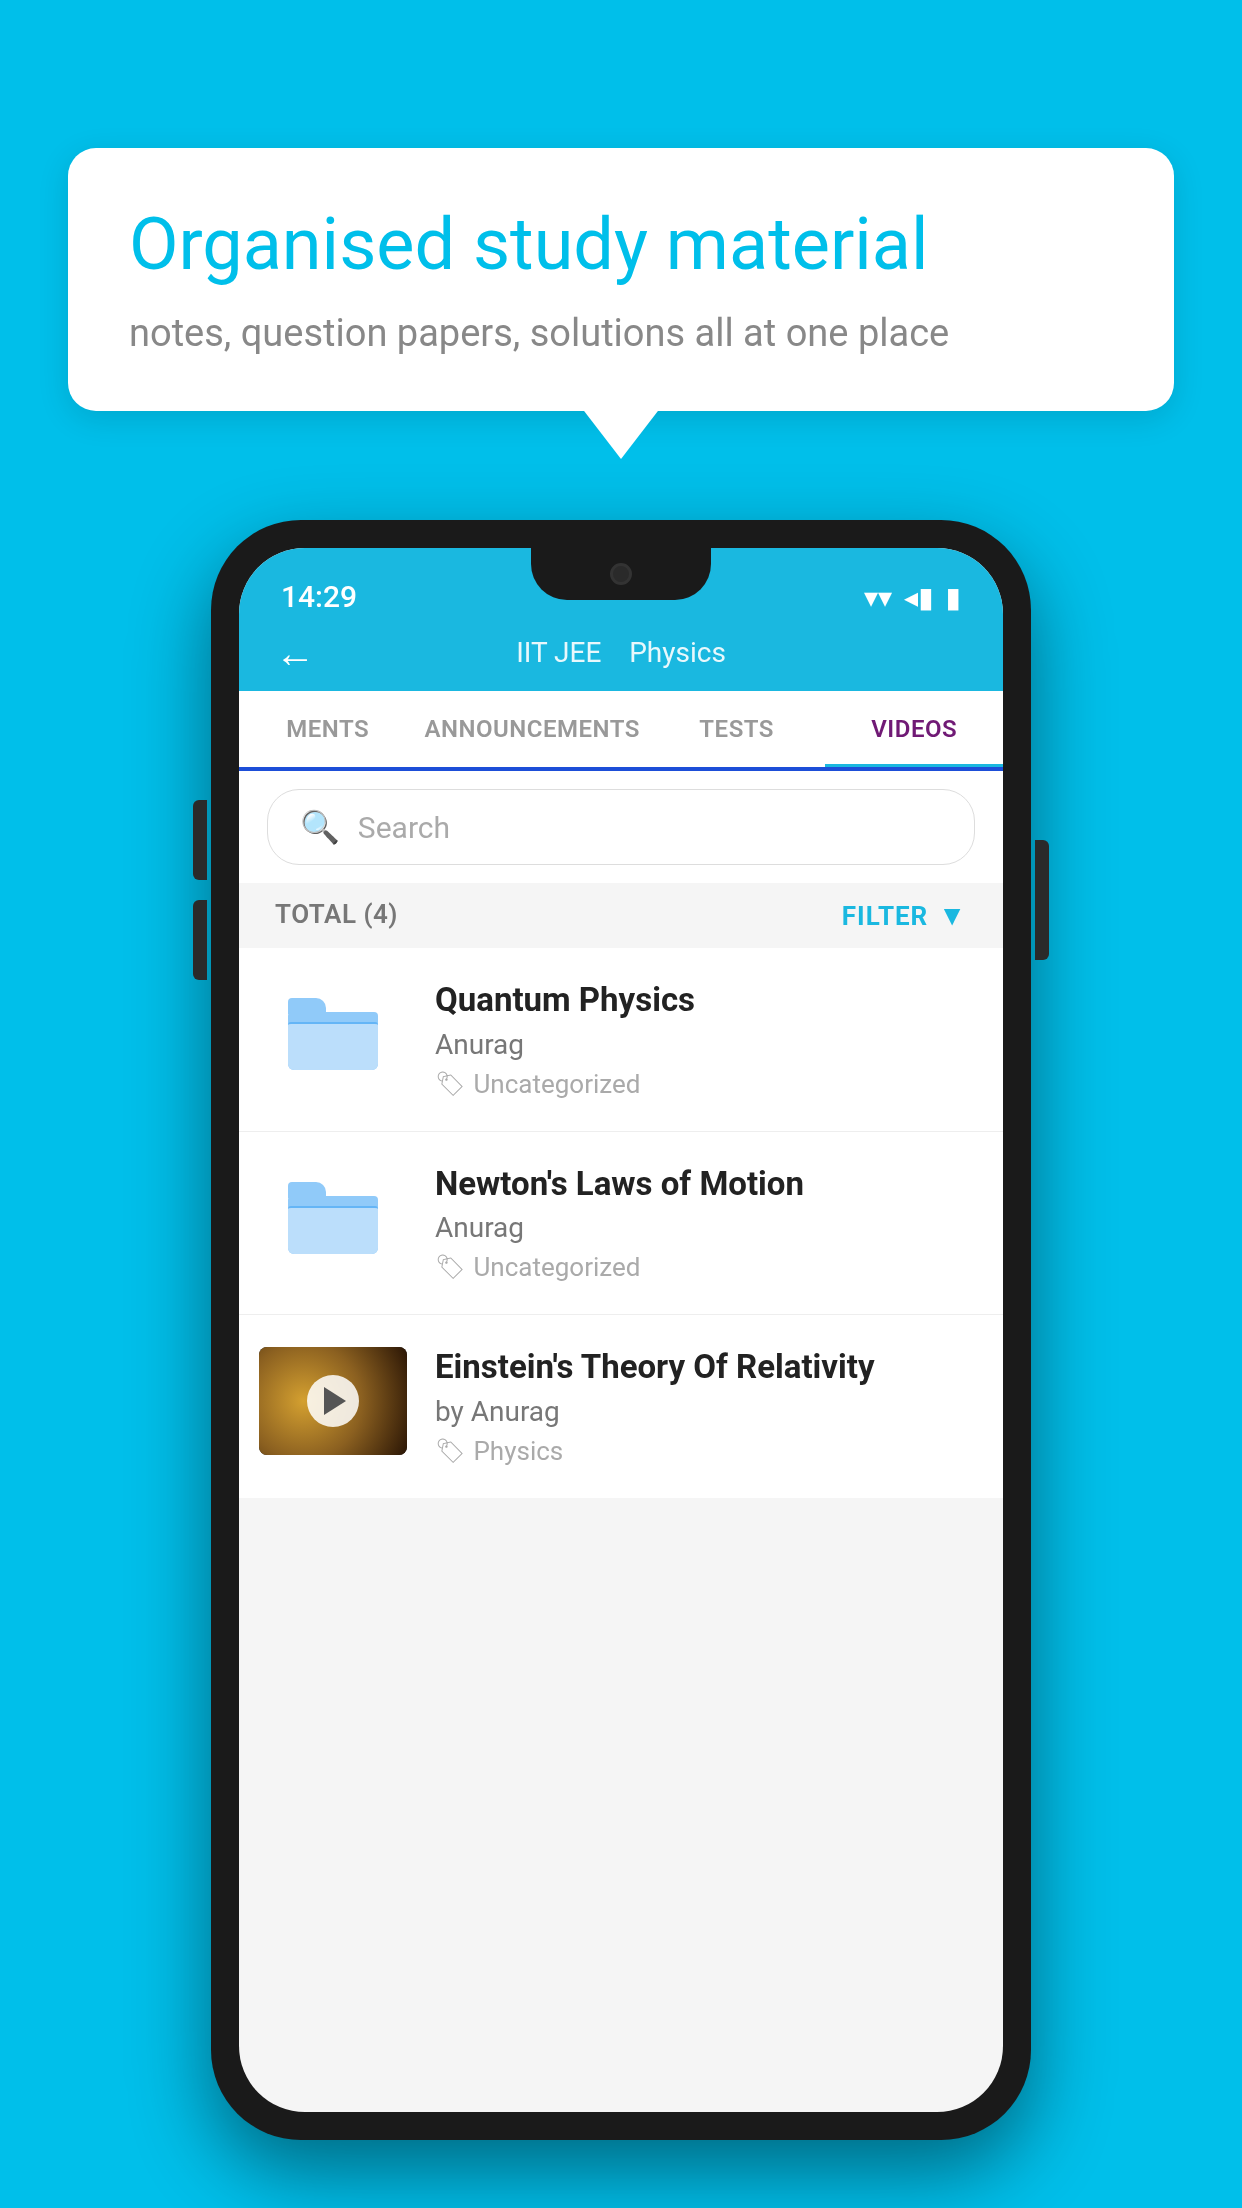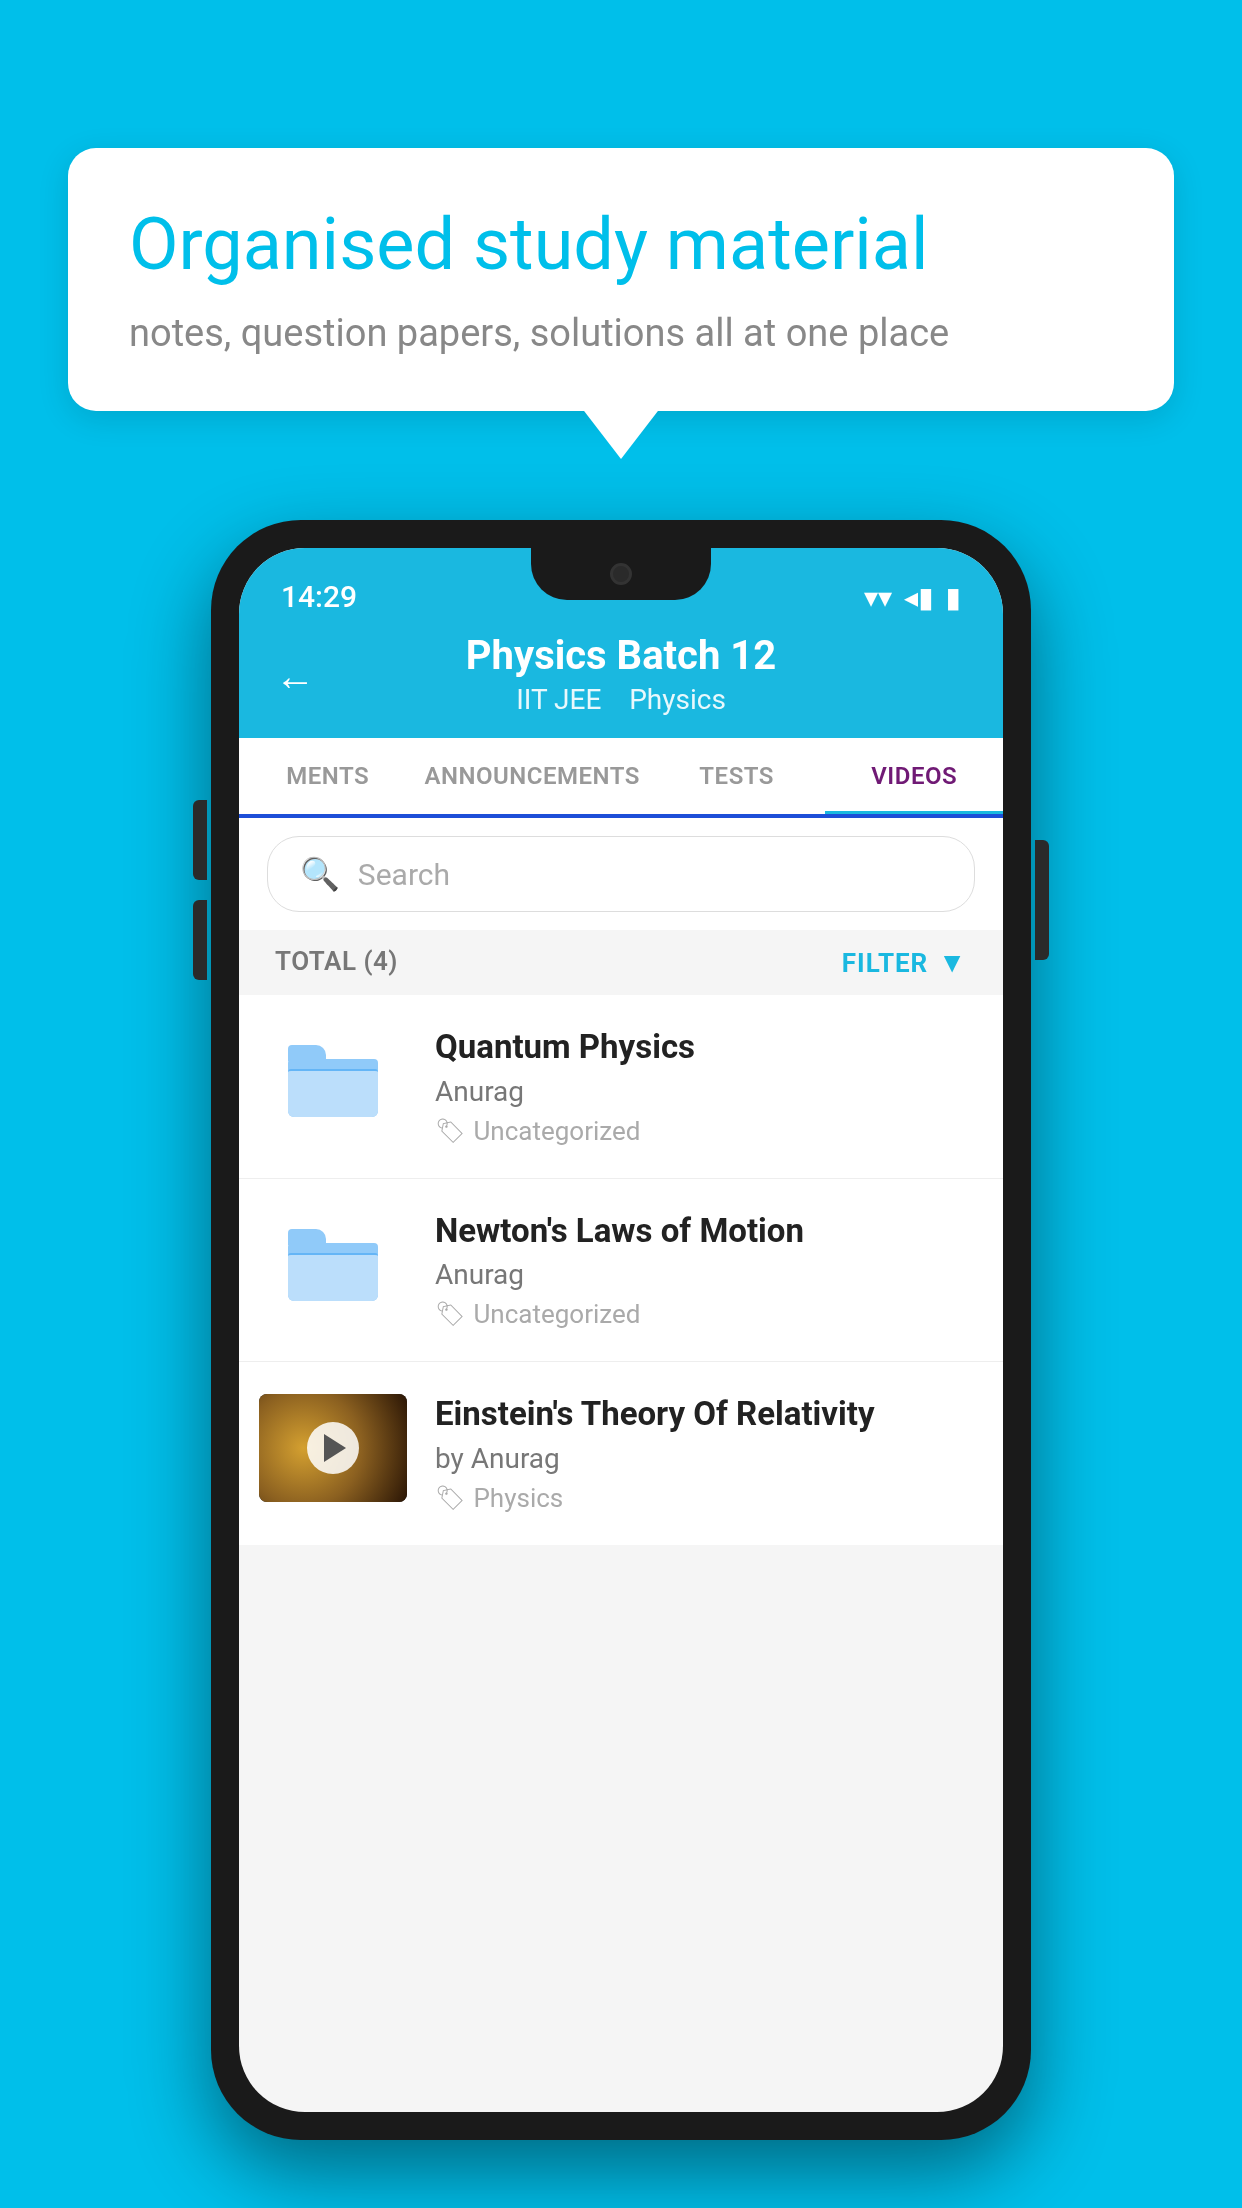--- a/index.html
+++ b/index.html
@@ -453,21 +453,20 @@
         <span class="status-time">14:29</span>
         <div class="status-icons">
           <span class="wifi-icon">▾▾</span>
           <span class="signal-icon">◂▮</span>
           <span class="battery-icon">▮</span>
         </div>
       </div>
 
       <div class="app-header">
         <div class="back-arrow">←</div>
-        <div class="header-title">Physics Batch 12</div>
         <div class="header-subtitle">
           <span>IIT JEE</span>
           &nbsp;&nbsp;
           <span>Physics</span>
         </div>
       </div>
 
       <div class="tabs-container">
         <div class="tab">
           <span>MENTS</span>

